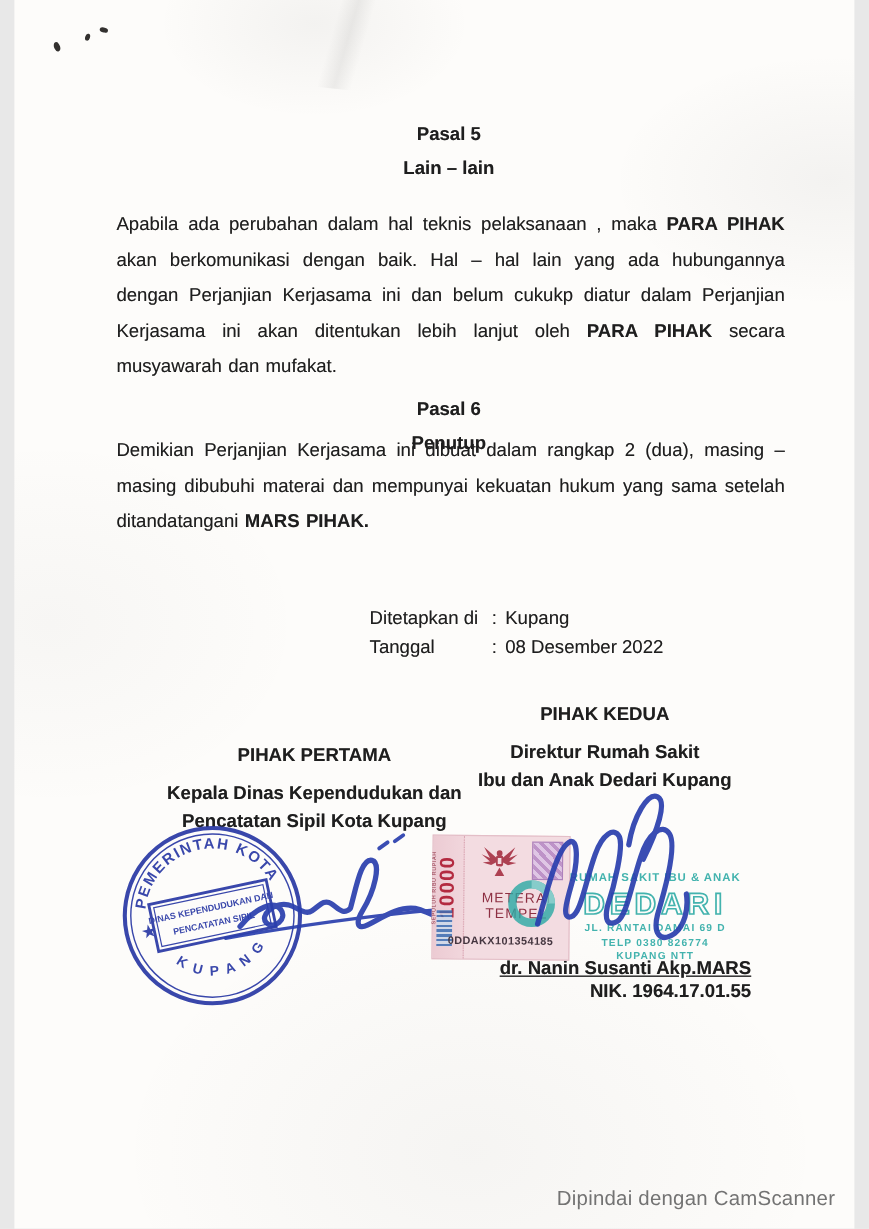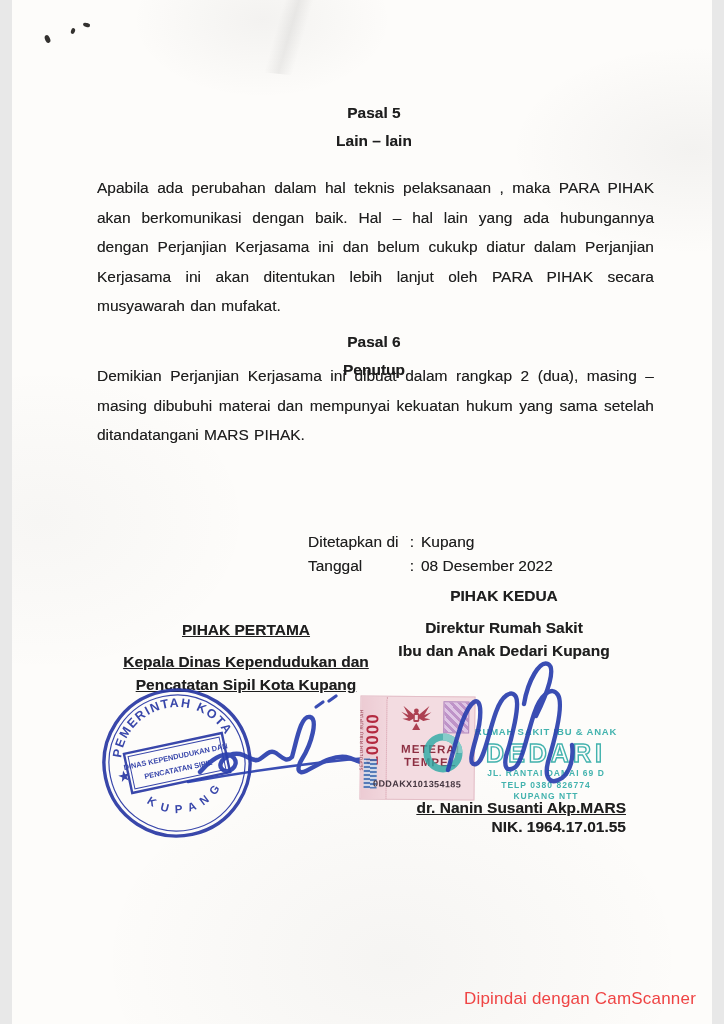--- a/index.html
+++ b/index.html
@@ -28,31 +28,31 @@
 
   .doc-text{text-shadow:0 0 .5px rgba(25,25,25,.45);}
   .h-center{
     position:absolute;left:0;width:724px;text-align:center;
     font-weight:bold;font-size:15.5px;line-height:28px;
   }
   .para{
     position:absolute;left:85px;width:557px;
     font-size:15.5px;line-height:29.5px;text-align:justify;word-spacing:1px;
   }
-  .para b{font-weight:normal;}
-
-  .enact{position:absolute;left:296px;top:530px;font-size:15.5px;line-height:24px;}
+  .para b{font-weight:bold;}
+
+  .enact{position:absolute;left:296px;top:504px;font-size:15.5px;line-height:24px;}
   .enact .row{display:flex;}
   .enact .lab{width:95px;}
   .enact .col{width:18px;text-align:center;}
 
   .sigcol{position:absolute;text-align:center;font-weight:bold;font-size:15.5px;}
   .sigcol .hdr{margin-bottom:11px;}
   .sigcol .ttl{line-height:23px;}
-  .sig-left{left:104px;top:621px;width:260px;text-decoration:underline;}
+  .sig-left{left:120px;top:621px;width:260px;}
   .sig-right{left:370px;top:587px;width:244px;}
 
   .nameblock{position:absolute;text-align:center;font-weight:bold;font-size:15.5px;line-height:18.5px;}
   .nb-left{left:116px;top:794px;width:260px;}
   .nb-right{left:370px;top:799px;width:244px;text-align:right;}
   .uline{text-decoration:underline;}
 
   .stamp-left{position:absolute;left:84px;top:682px;width:162px;height:162px;transform:rotate(-12deg);opacity:.93;}
   .sign-left{position:absolute;left:158px;top:678px;width:224px;height:132px;}
   .sign-right{position:absolute;left:408px;top:642px;width:186px;height:168px;z-index:6;}
@@ -80,40 +80,40 @@
     background:repeating-linear-gradient(0deg,#3a6db3 0 2px,#ccd9ea 2px 4px);
     opacity:.85;
   }
   .met-ornament{
     position:absolute;right:5px;top:4px;width:24px;height:30px;
     background:repeating-linear-gradient(45deg,#b98cc6 0 3px,#ddc4e6 3px 6px);
     border:1px solid #a678b8;opacity:.9;
   }
   .met-label{
     position:absolute;left:26px;right:0;top:46px;text-align:center;
-    color:#8d2f42;font-weight:bold;font-size:11.5px;line-height:12.5px;letter-spacing:1px;
+    color:#8d2f42;font-weight:normal;font-size:11.5px;line-height:12.5px;letter-spacing:1px;
   }
   .met-serial{
     position:absolute;left:0;right:0;top:82px;text-align:center;
     color:#453640;font-weight:bold;font-size:9px;letter-spacing:.4px;
   }
   .met-garuda{position:absolute;left:38px;top:4px;}
 
   .rs-logo{position:absolute;left:406px;top:728px;z-index:3;opacity:.8;}
   .rs-stamp{
     position:absolute;left:438px;top:726px;width:192px;z-index:4;
     text-align:center;color:#2aa9a4;font-weight:bold;opacity:.88;
   }
   .rs-l1{font-size:9.5px;letter-spacing:.8px;line-height:12px;}
   .rs-outline{margin:0 auto;display:block;}
   .rs-small{font-size:8.5px;letter-spacing:1px;line-height:11.5px;}
 
   .footer{
     position:absolute;left:452px;top:989px;width:260px;
-    font-size:17px;color:#ef4444;letter-spacing:.2px;
+    font-size:17px;color:#737373;letter-spacing:.2px;
   }
 </style>
 </head>
 <body>
 
 <div class="page">
   <div class="artifacts"></div>
   <div class="crease"></div>
   <span class="ink m1"></span>
   <span class="ink m2"></span>

